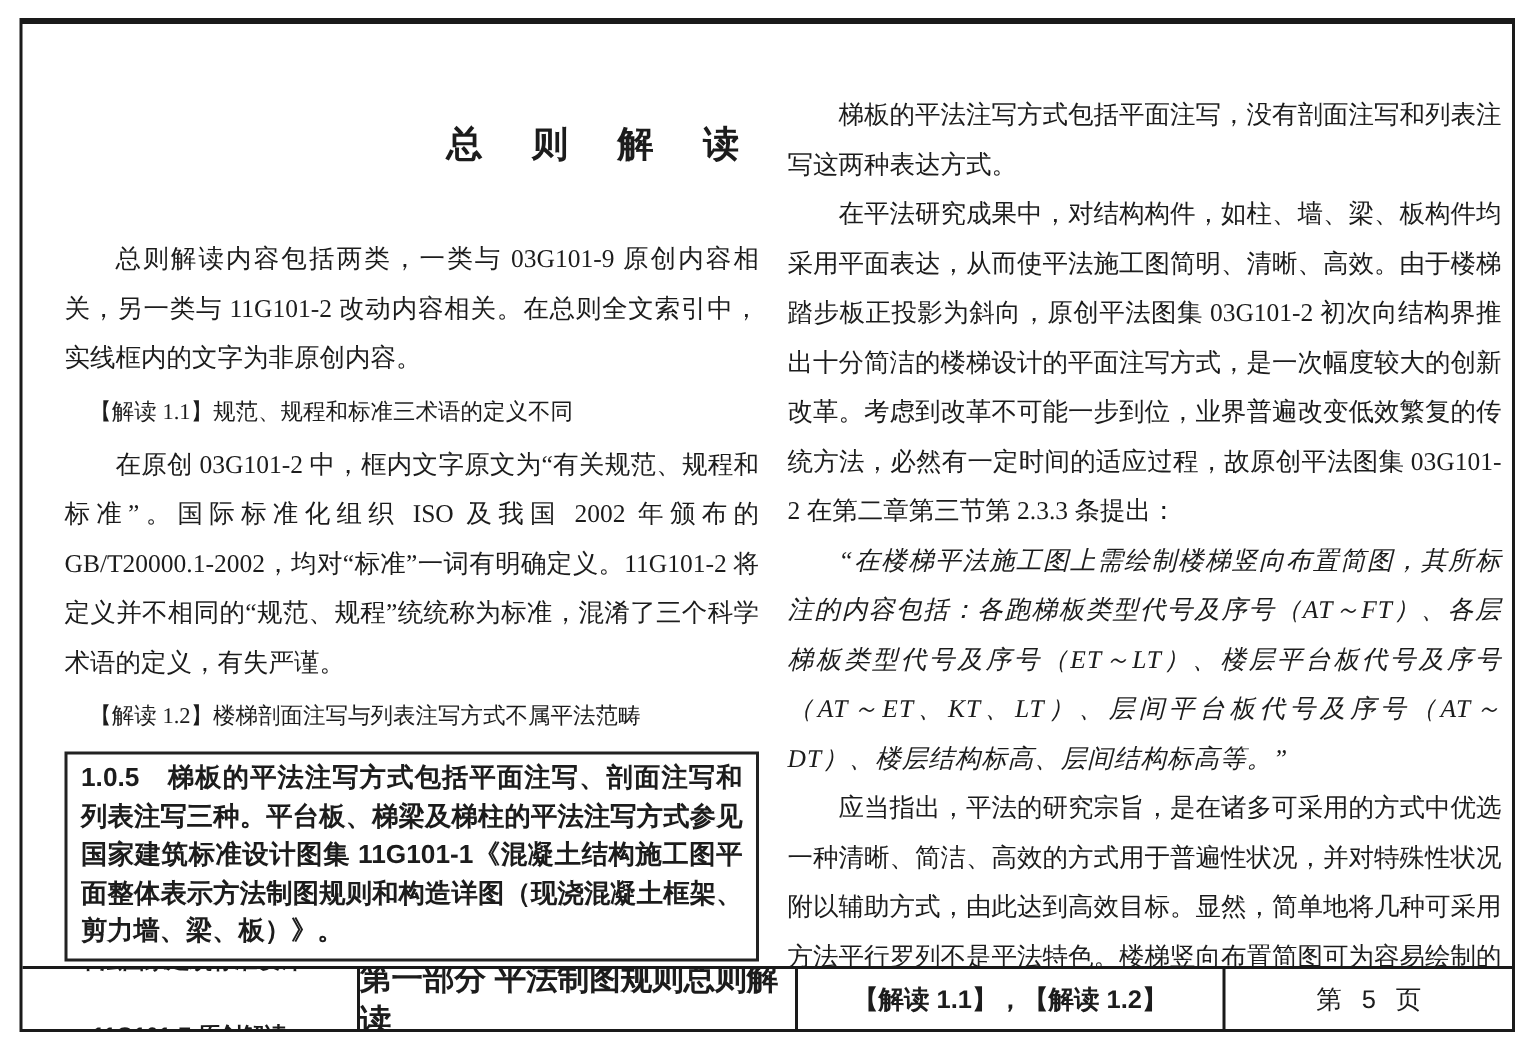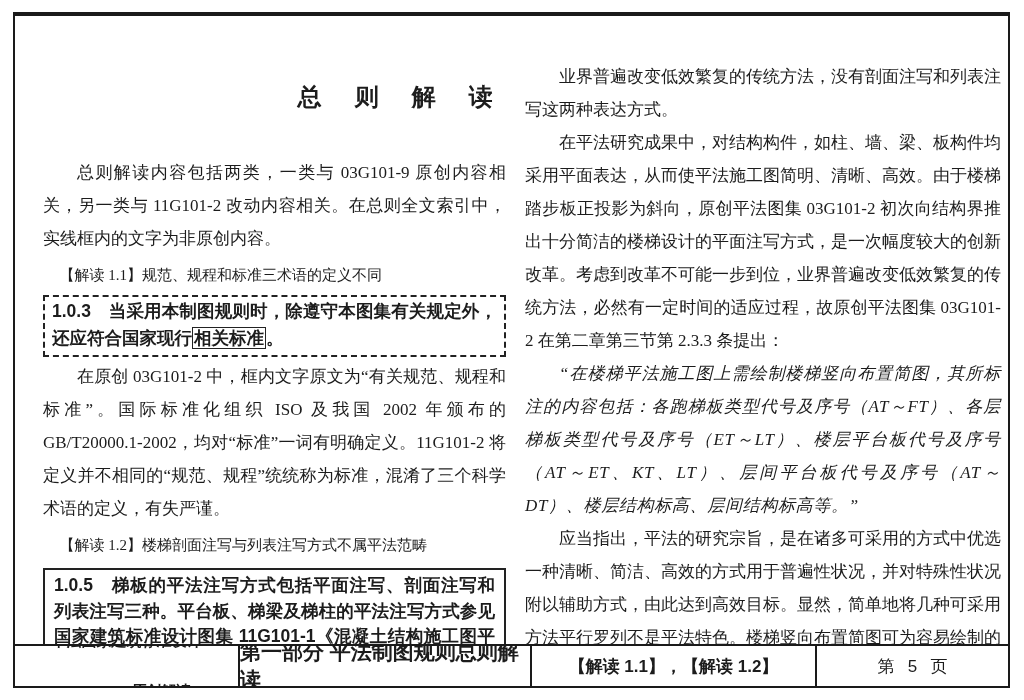--- a/index.html
+++ b/index.html
@@ -125,31 +125,30 @@
 
   <div class="content-area">
 
     <div class="col-left">
       <div class="doc-title">总 则 解 读</div>
 
       <p class="para para-intro">总则解读内容包括两类，一类与 03G101-9 原创内容相关，另一类与 11G101-2 改动内容相关。在总则全文索引中，实线框内的文字为非原创内容。</p>
 
       <div class="interp-heading">【解读 1.1】规范、规程和标准三术语的定义不同</div>
 
-      <div class="clause-box dashed"><span>1.0.3　当采用本制图规则时，除遵守本图集有关规定外，还应符合国家现行</span><span class="highlight-box">相关标准</span><span>。</span></div>
 
       <p class="para para-after-box">在原创 03G101-2 中，框内文字原文为“有关规范、规程和标准”。国际标准化组织 ISO 及我国 2002 年颁布的 GB/T20000.1-2002，均对“标准”一词有明确定义。11G101-2 将定义并不相同的“规范、规程”统统称为标准，混淆了三个科学术语的定义，有失严谨。</p>
 
       <div class="interp-heading">【解读 1.2】楼梯剖面注写与列表注写方式不属平法范畴</div>
 
       <div class="clause-box solid">1.0.5　梯板的平法注写方式包括平面注写、剖面注写和列表注写三种。平台板、梯梁及梯柱的平法注写方式参见国家建筑标准设计图集 11G101-1《混凝土结构施工图平面整体表示方法制图规则和构造详图（现浇混凝土框架、剪力墙、梁、板）》。</div>
     </div>
 
     <div class="col-right">
-      <p class="para para-first">业界普遍改变低效繁复的传统方法，没有剖面注写和列表注写这两种表达方式。</p>
+      <p class="para para-first">梯板的平法注写方式包括平面注写，没有剖面注写和列表注写这两种表达方式。</p>
       <p class="para">在平法研究成果中，对结构构件，如柱、墙、梁、板构件均采用平面表达，从而使平法施工图简明、清晰、高效。由于楼梯踏步板正投影为斜向，原创平法图集 03G101-2 初次向结构界推出十分简洁的楼梯设计的平面注写方式，是一次幅度较大的创新改革。考虑到改革不可能一步到位，业界普遍改变低效繁复的传统方法，必然有一定时间的适应过程，故原创平法图集 03G101-2 在第二章第三节第 2.3.3 条提出：</p>
       <p class="para quote-para">“在楼梯平法施工图上需绘制楼梯竖向布置简图，其所标注的内容包括：各跑梯板类型代号及序号（AT～FT）、各层梯板类型代号及序号（ET～LT）、楼层平台板代号及序号（AT～ET、KT、LT）、层间平台板代号及序号（AT～DT）、楼层结构标高、层间结构标高等。”</p>
       <p class="para">应当指出，平法的研究宗旨，是在诸多可采用的方式中优选一种清晰、简洁、高效的方式用于普遍性状况，并对特殊性状况附以辅助方式，由此达到高效目标。显然，简单地将几种可采用方法平行罗列不是平法特色。楼梯竖向布置简图可为容易绘制的单线示意图，是平法对平面注写方式的辅助表达，11G101-2 将其扩展成传统绘图方式的“剖面注写方式”，是对平法科技成果的逆向改动。</p>
     </div>
 
   </div>
 
   <div class="footer">
     <div class="footer-cell fc-series">
       <span>平法国家建筑标准设计</span>

